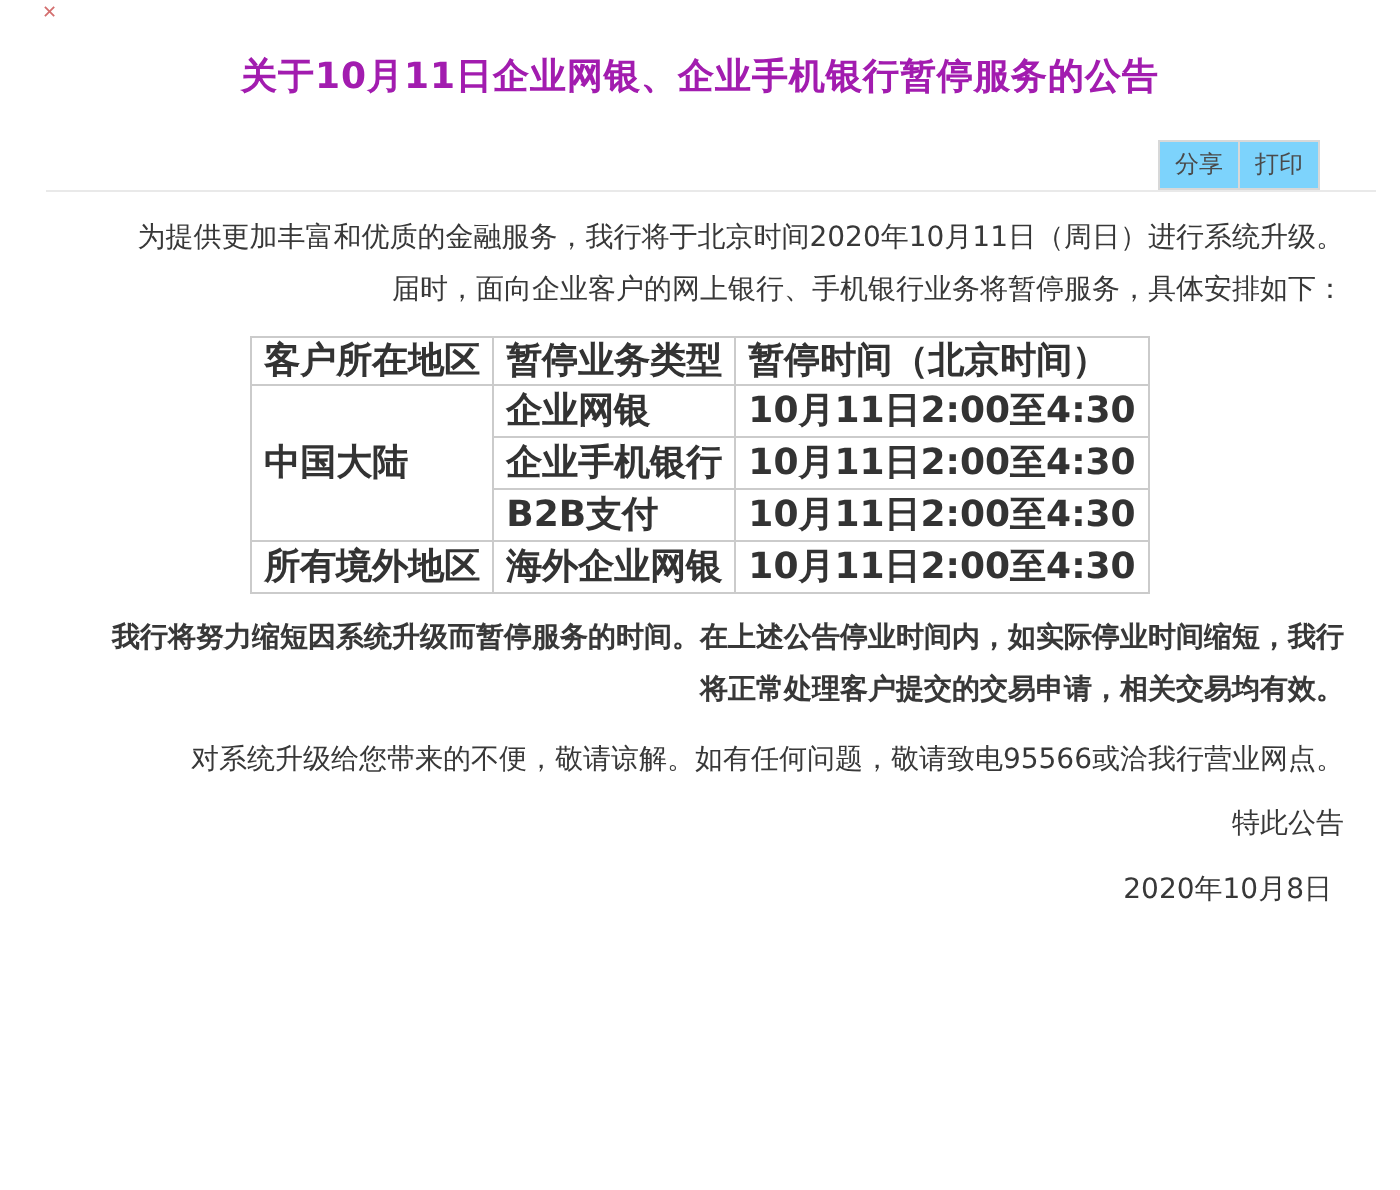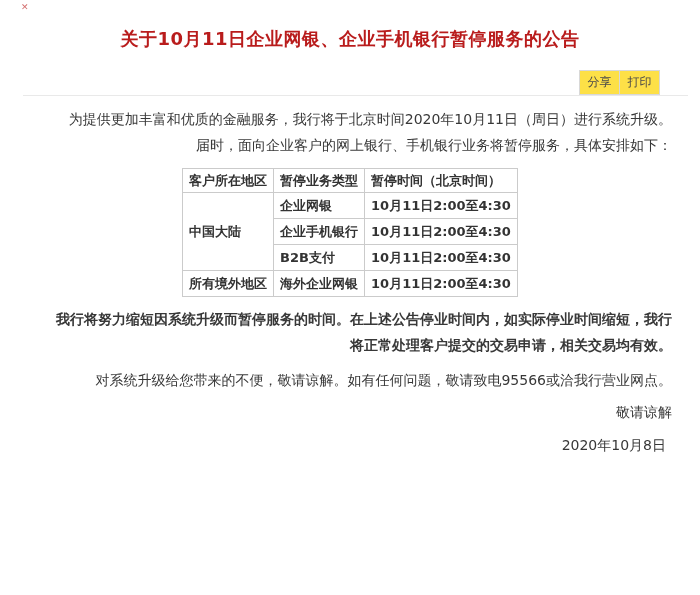--- a/index.html
+++ b/index.html
@@ -21,40 +21,40 @@
     color: #cc5555;
     opacity: 0.85;
   }
   .doc-title {
     margin: 0;
     padding-top: 27px;
     text-align: center;
     font-size: 18px;
     line-height: 24px;
     font-weight: bold;
-    color: #b91c1c;
+    color: #a21caf;
     letter-spacing: 0.5px;
   }
   .doc-date {
     margin-top: 13px;
     text-align: center;
     font-size: 13px;
     line-height: 15px;
     color: #818181;
   }
   .toolbar {
     display: flex;
     justify-content: flex-end;
     padding-right: 40px;
     margin-top: 19px;
   }
   .tool-btn {
     width: 41px;
     height: 25px;
-    background: #fde047;
+    background: #7dd3fc;
     border: 1px solid #d8d8d8;
     font-size: 12px;
     color: #4a4a4a;
     padding: 0;
     cursor: pointer;
     font-family: inherit;
     line-height: 23px;
     text-align: center;
   }
   .tool-btn + .tool-btn { margin-left: -1px; }
@@ -70,21 +70,21 @@
     color: #383838;
   }
   .salutation { margin: 58px 0 0 0; }
   .para { margin: 10px 0 0 0; text-indent: 2em; text-align: right; }
   .para-after-table { margin-top: 9px; font-weight: bold; }
   .para-apology { margin-top: 9px; }
   .closing { margin-top: 6px; }
   table.schedule {
     border-collapse: collapse;
     margin: 10px auto 1px auto;
-    font-size: 13px;
+    font-size: 18px;
     line-height: 15px;
     color: #333333;
     table-layout: fixed;
   }
   .col-region  { width: 72px; }
   .col-service { width: 75px; }
   .col-time    { width: 123px; }
   .schedule th, .schedule td {
     border: 1px solid #cbcbcb;
     text-align: left;
@@ -162,20 +162,20 @@
           <td>海外企业网银</td>
           <td>10月11日2:00至4:30</td>
         </tr>
       </tbody>
     </table>
 
     <p class="para para-after-table">我行将努力缩短因系统升级而暂停服务的时间。在上述公告停业时间内，如实际停业时间缩短，我行将正常处理客户提交的交易申请，相关交易均有效。</p>
 
     <p class="para para-apology">对系统升级给您带来的不便，敬请谅解。如有任何问题，敬请致电95566或洽我行营业网点。</p>
 
-    <p class="para closing">敬请谅解</p>
+    <p class="para closing">特此公告</p>
 
     <div class="signature">
       <p class="sig-date">2020年10月8日</p>
     </div>
 
   </div>
 </div>
 
 </body></html>

